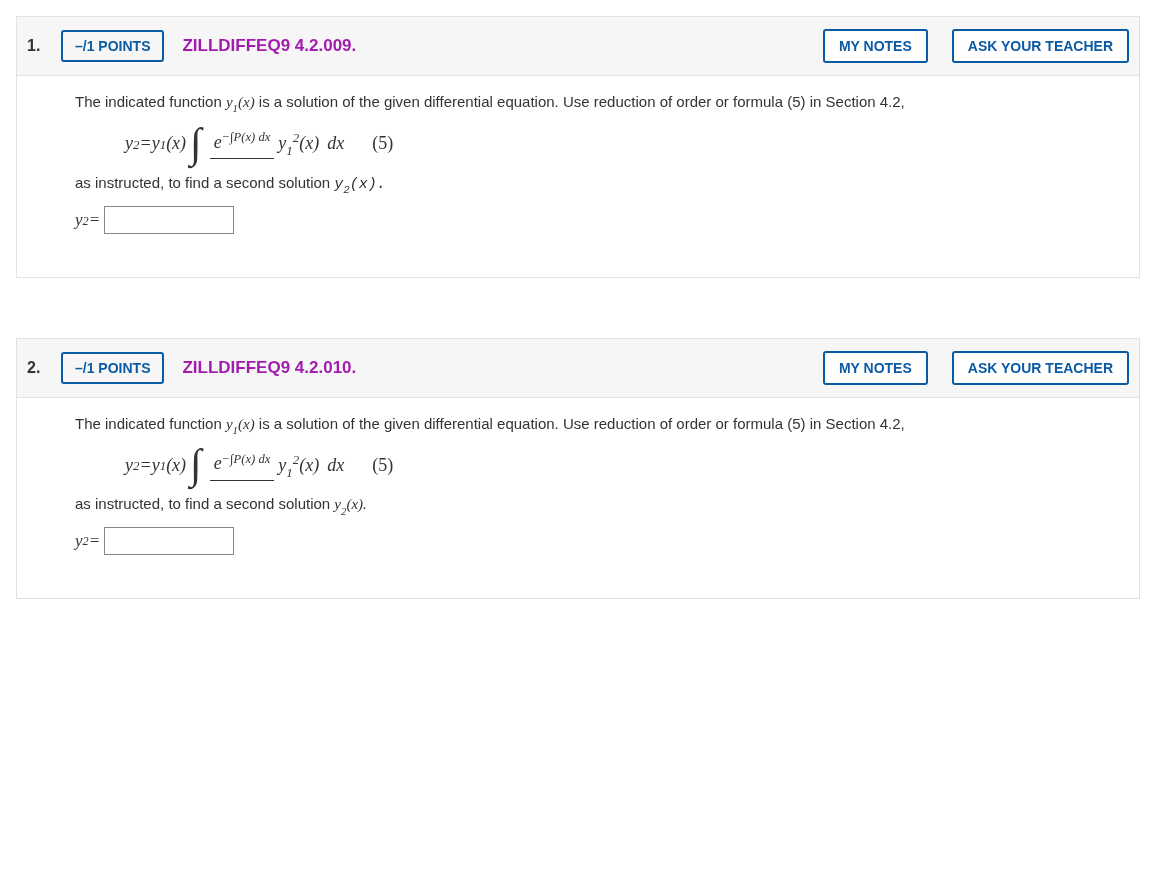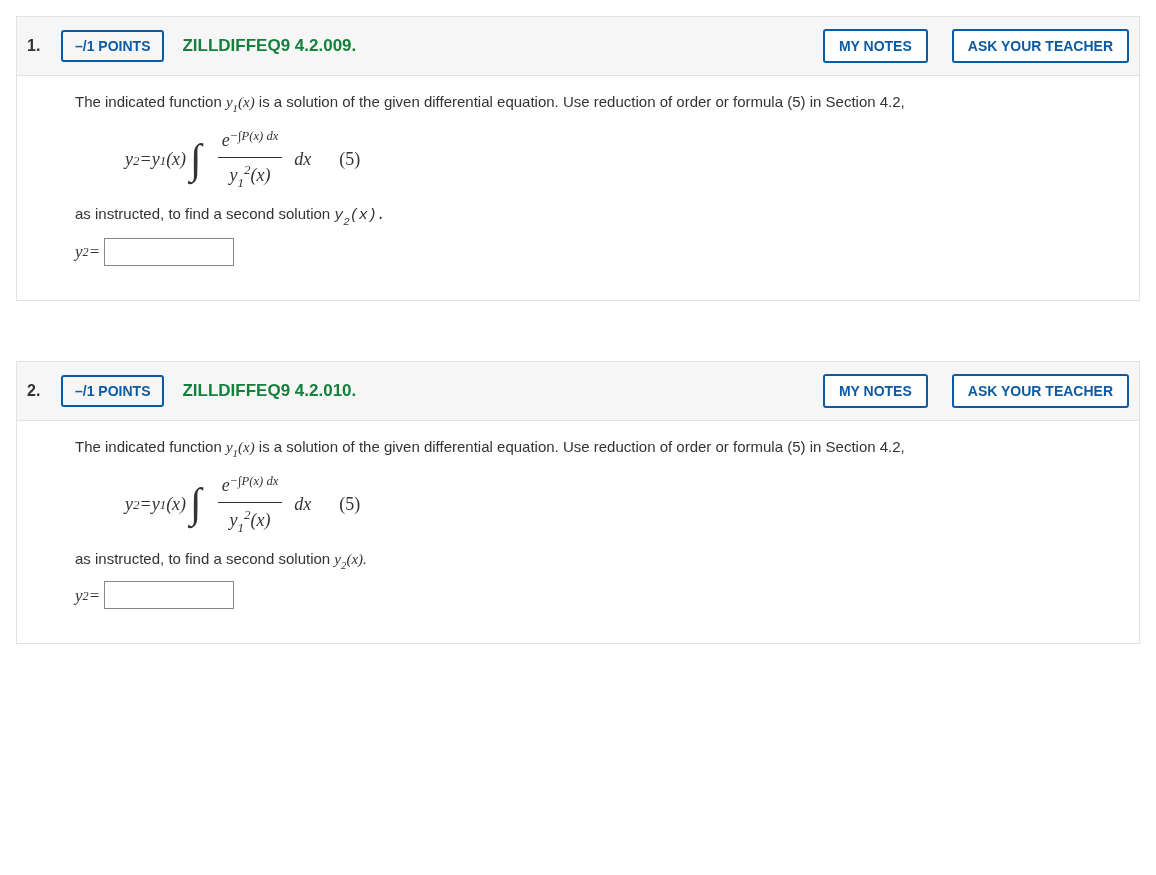--- a/index.html
+++ b/index.html
@@ -34,40 +34,40 @@
     border-radius: 3px;
     padding: 6px 12px;
     color: #0b5aa4;
     font-weight: 700;
     font-size: 14px;
     margin-right: 18px;
   }
   .q-title {
     font-weight: 700;
     font-size: 17px;
-    color: #15803d;
+    color: #a21caf;
   }
   .right-buttons {
     margin-left: auto;
     display: flex;
     gap: 24px;
   }
   .right-buttons .btn {
     border: 2px solid #0b5aa4;
     border-radius: 3px;
     padding: 7px 14px;
     color: #0b5aa4;
     font-weight: 700;
     font-size: 14px;
     background: #fff;
     cursor: pointer;
   }
   .q-body {
     border: 1px solid #e2e2e2;
-    padding: 14px 18px 34px 58px;
+    padding: 14px 18px 43px 58px;
     font-size: 15px;
     line-height: 1.6;
   }
   .prompt {
     margin-bottom: 6px;
   }
   .sub { font-size: 0.72em; vertical-align: sub; position: relative; top: 0.12em; }
   .sup { font-size: 0.72em; vertical-align: super; }
   .formula-row {
     display: flex;
@@ -83,24 +83,23 @@
     margin-left: 28px;
   }
   .int {
     font-size: 42px;
     font-weight: 300;
     line-height: 0.8;
     padding: 0 4px;
   }
   .frac {
     display: inline-flex;
-    flex-direction: column;
     align-items: center;
     vertical-align: middle;
-    margin: 0 12px;
+    margin: 0 4px;
     justify-content: space-between;
   }
   .frac .num { border-bottom: 1px solid #333; padding: 0 4px 2px; }
   .frac .den { padding: 2px 4px 0; }
   .eq-row {
     font-style: italic;
     font-family: "Times New Roman", serif;
     font-size: 17px;
     margin: 6px 0 14px 60px;
   }

